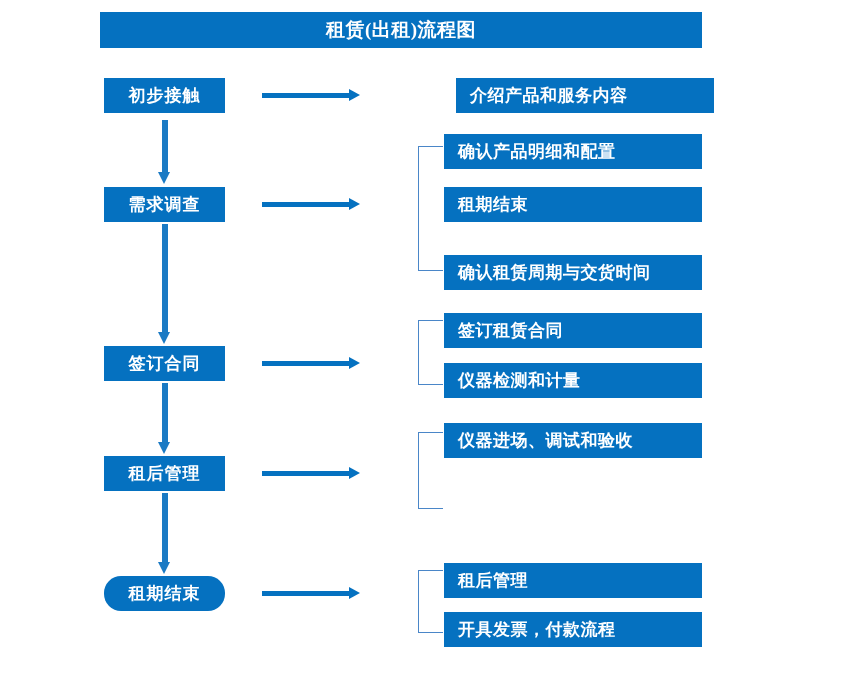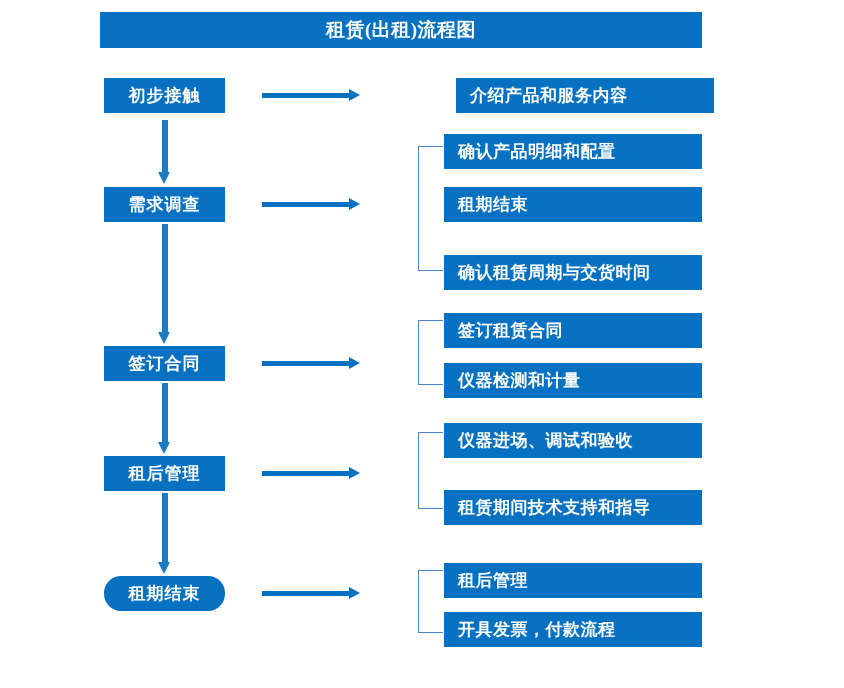--- a/index.html
+++ b/index.html
@@ -180,18 +180,17 @@
   <div class="detail-box" style="top:78px;margin-left:12px;">介绍产品和服务内容</div>
 
   <div class="detail-box" style="top:134px;">确认产品明细和配置</div>
   <div class="detail-box" style="top:187px;">租期结束</div>
   <div class="detail-box" style="top:255px;">确认租赁周期与交货时间</div>
 
   <div class="detail-box" style="top:313px;">签订租赁合同</div>
   <div class="detail-box" style="top:363px;">仪器检测和计量</div>
 
   <div class="detail-box" style="top:423px;">仪器进场、调试和验收</div>
-  <div class="detail-box" style="top:490px;">租赁期间技术支持和指导</div>
 
   <div class="detail-box" style="top:563px;">租后管理</div>
   <div class="detail-box" style="top:612px;">开具发票，付款流程</div>
 
 </div>
 
 </body></html>

